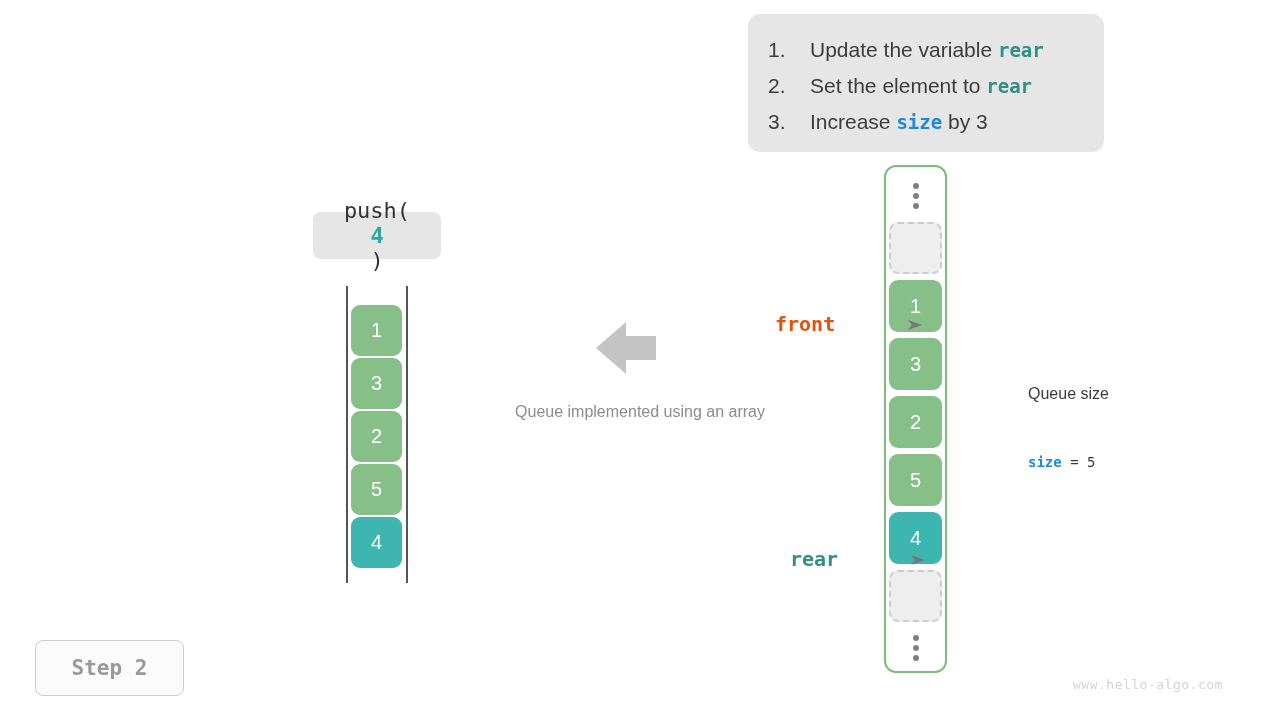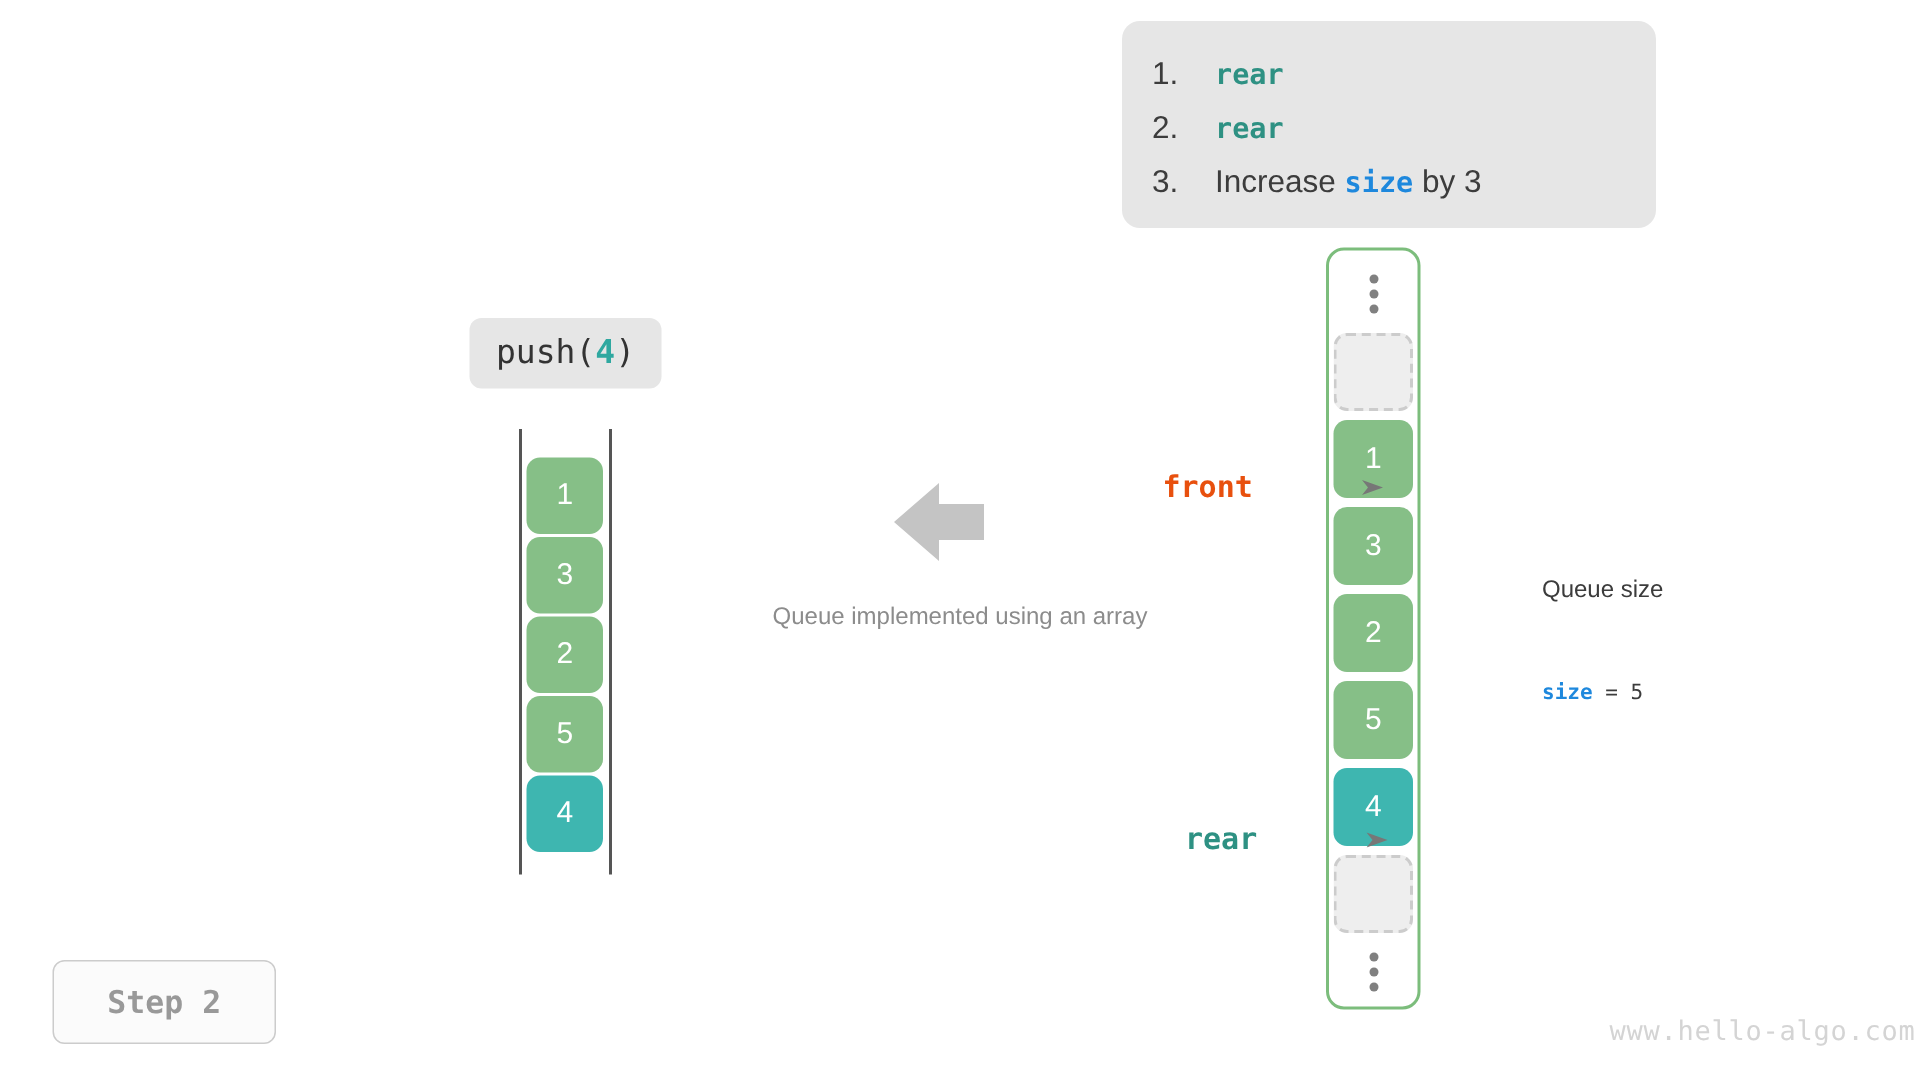--- a/index.html
+++ b/index.html
@@ -58,20 +58,21 @@
     height: 47px;
     background: #e6e6e6;
     border-radius: 8px;
     display: flex;
     align-items: center;
     justify-content: center;
     font-family: "DejaVu Sans Mono", "Liberation Mono", monospace;
     font-size: 22px;
     color: #333333;
     white-space: pre;
+    flex-direction: column;
   }
   .push-chip .arg { color: #2fa8a0; font-weight: bold; }
 
   
   .left-array {
     position: absolute;
     left: 346px;
     top: 286px;
     width: 62px;
     height: 297px;
@@ -226,36 +227,36 @@
     white-space: pre;
     text-align: right;
   }
 
   
   .watermark {
     position: absolute;
     left: 1073px;
     top: 677px;
     font-family: "DejaVu Sans Mono", "Liberation Mono", monospace;
-    font-size: 18px;
+    font-size: 13px;
     color: #d4d4d4;
     letter-spacing: 0.5px;
   }
 </style>
 </head>
 <body>
 
 <div class="instr-panel">
   <div class="instr-row">
     <span class="instr-num">1.</span>
-    <span class="mono teal-txt">rear</span><span></span>
+    <span>Update the variable </span><span class="mono teal-txt">rear</span><span></span>
   </div>
   <div class="instr-row">
     <span class="instr-num">2.</span>
-    <span class="mono teal-txt">rear</span><span></span>
+    <span>Set the element to </span><span class="mono teal-txt">rear</span><span></span>
   </div>
   <div class="instr-row">
     <span class="instr-num">3.</span>
     <span>Increase </span><span class="mono blue-txt">size</span><span> by 3</span>
   </div>
 </div>
 
 <div class="push-chip"><span>push(</span><span class="arg">4</span><span>)</span></div>
 
 <div class="left-array">

